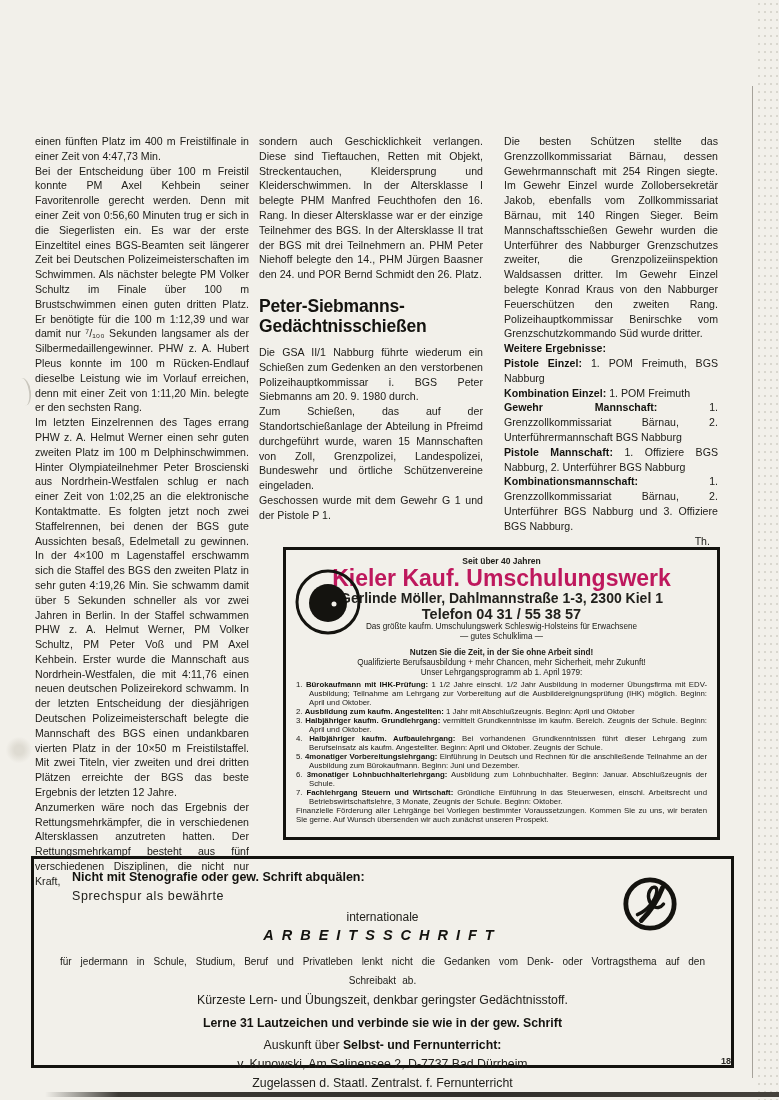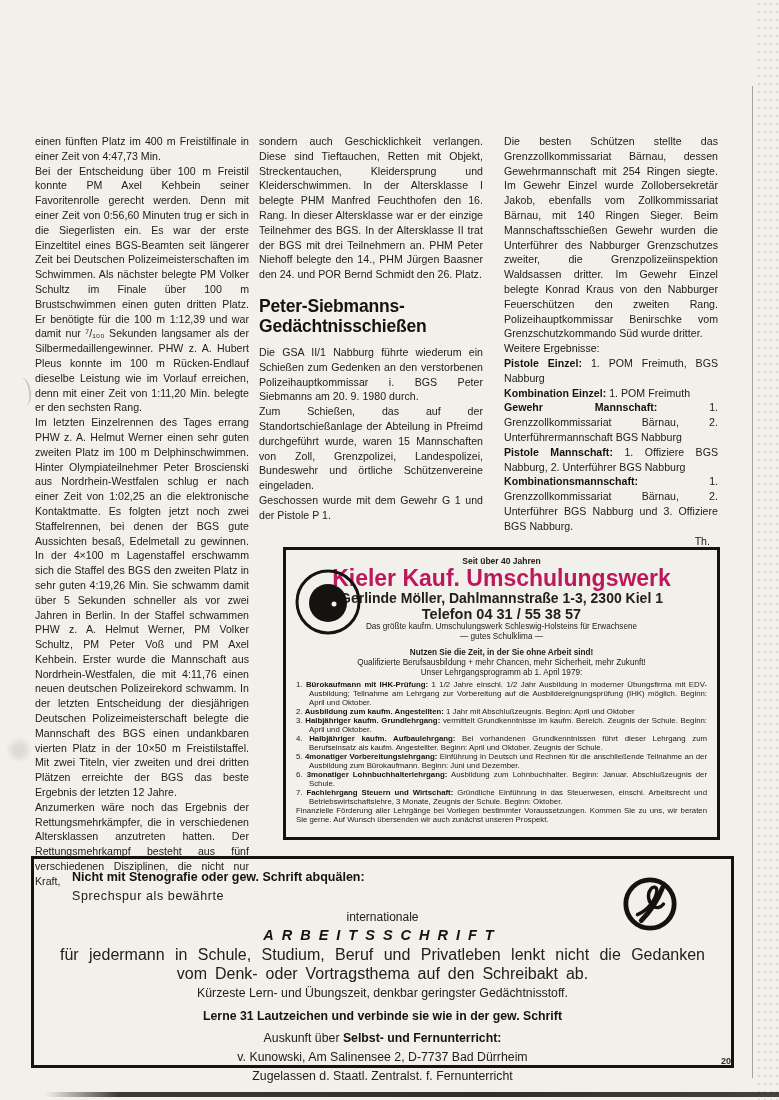--- a/index.html
+++ b/index.html
@@ -12,21 +12,21 @@
   
   .col{position:absolute;top:134px;text-align:justify;font-size:10.6px;line-height:14.8px;letter-spacing:0.02px;}
   .col p{margin:0;}
   #col1{left:35px;width:214px;}
   #col2{left:259px;width:224px;}
   #col3{left:504px;width:214px;}
   .subhead{font-weight:bold;font-size:17.5px;line-height:20px;text-align:left;
     margin:14px 0 9px;letter-spacing:-0.2px;color:#14130f;}
   .res{margin:0;}
   .res b, .reshead{color:#14130f;}
-  .reshead{font-weight:normal;margin:0;}
+  .reshead{font-weight:bold;margin:0;}
   .byline{text-align:right;margin:0;padding-right:8px;}
   
   .kbox{position:absolute;left:283px;top:547px;width:411px;height:284px;
     border:3px solid #14130f;padding:3px 10px 0;background:rgba(255,255,255,0.0);}
   .ktag{text-align:center;font-weight:bold;font-size:8.5px;line-height:10px;margin-top:3px;}
   .ktitle{text-align:center;font-weight:bold;font-size:23px;line-height:25px;color:#be185d;}
   .kaddr{text-align:center;font-weight:bold;font-size:14px;line-height:15px;}
   .kphone{text-align:center;font-weight:bold;font-size:14.5px;line-height:16px;}
   .ksub{text-align:center;font-size:8.2px;line-height:9.6px;}
   .klead{text-align:center;font-size:8.2px;line-height:9.8px;}
@@ -37,21 +37,21 @@
   .kfoot{font-size:7.8px;line-height:9px;margin:0;text-align:justify;}
   .klogo{position:absolute;left:7px;top:17px;width:70px;height:70px;}
   
   .sbox{position:absolute;left:31px;top:856px;width:645px;height:200px;
     border:3.5px solid #14130f;padding:6px 26px 0;}
   .sline1{font-weight:bold;font-size:12.5px;margin:5px 0 0 12px;color:#14130f;}
   .sline2{font-size:12.5px;letter-spacing:0.6px;margin:5px 0 0 12px;}
   .scenter{text-align:center;}
   .sint{font-size:12px;margin-top:7px;}
   .stitle{font-weight:bold;font-size:14.5px;letter-spacing:8px;margin-top:3px;color:#14130f;font-style:italic;}
-  .sbody1{font-size:16px;line-height:19px;margin-top:2px;text-align:justify;text-align-last:center;word-spacing:3.5px;}
+  .sbody1{font-size:10px;line-height:19px;margin-top:9px;text-align:justify;text-align-last:center;word-spacing:3.5px;}
   .sbody2{font-size:12.3px;margin-top:3px;}
   .sbody3{font-weight:bold;font-size:12.3px;margin-top:9px;color:#14130f;}
   .sinfo{font-size:12.3px;margin-top:8px;}
   .sinfo b{color:#14130f;}
   .saddr{font-size:12.3px;margin-top:5px;}
   .sappr{font-size:12.3px;margin-top:5px;}
   .slogo{position:absolute;right:52px;top:16px;width:58px;height:58px;}
   
   .pagenum{position:absolute;left:721px;top:1056px;font-size:9px;font-weight:bold;color:#2a2925;}
   .vline{position:absolute;left:752px;top:86px;width:1px;height:992px;background:#a6a29a;}
@@ -137,20 +137,20 @@
     <div class="sint scenter">internationale</div>
     <div class="stitle scenter">ARBEITSSCHRIFT</div>
     <div class="sbody1">für jedermann in Schule, Studium, Beruf und Privatleben lenkt nicht die Gedanken vom Denk- oder Vortragsthema auf den Schreibakt ab.</div>
     <div class="sbody2 scenter">Kürzeste Lern- und Übungszeit, denkbar geringster Gedächtnisstoff.</div>
     <div class="sbody3 scenter">Lerne 31 Lautzeichen und verbinde sie wie in der gew. Schrift</div>
     <div class="sinfo scenter"><span>Auskunft über </span><b>Selbst- und Fernunterricht:</b></div>
     <div class="saddr scenter">v. Kunowski, Am Salinensee 2, D-7737 Bad Dürrheim</div>
     <div class="sappr scenter">Zugelassen d. Staatl. Zentralst. f. Fernunterricht</div>
   </div>
 
-  <div class="pagenum">20</div>
+  <div class="pagenum">18</div>
   <div class="vline"></div>
   <div class="rmargin"></div>
   <div class="bband"></div>
   <div class="mark1"></div>
   <div class="mark2"></div>
 
 </div>
 
 </body></html>

